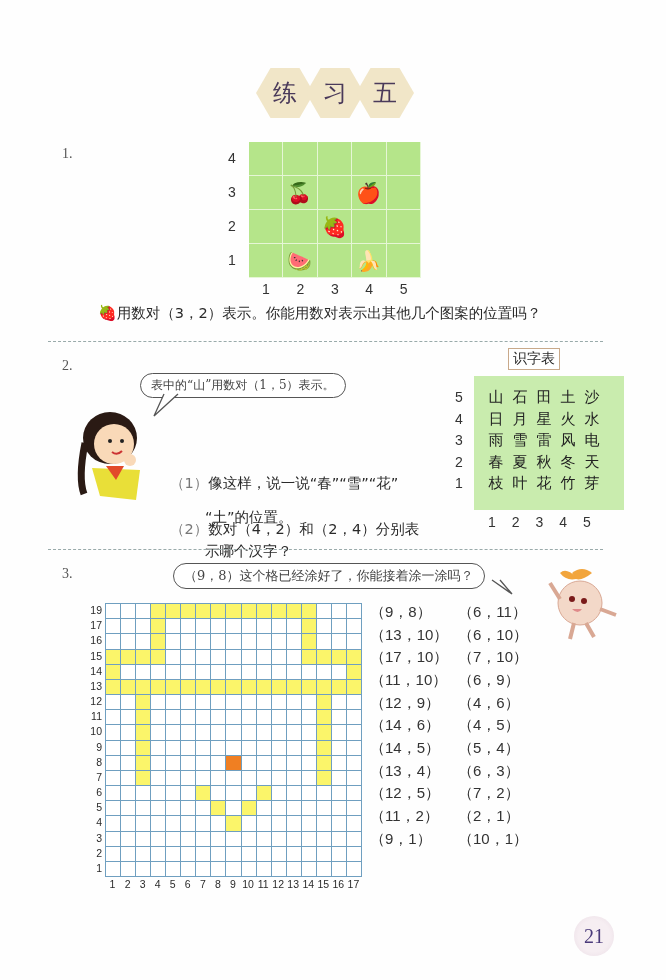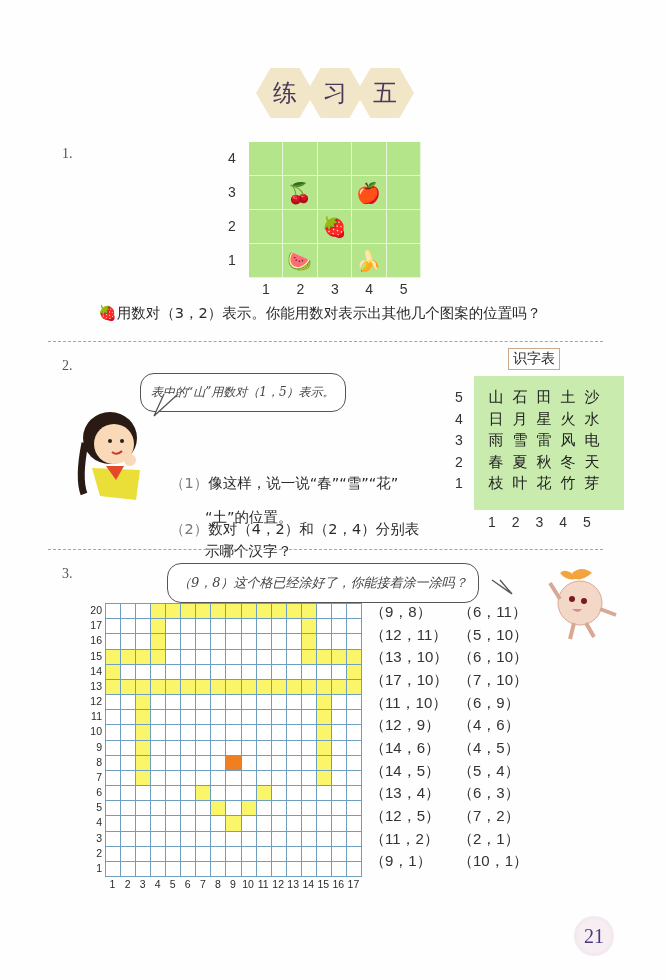--- a/index.html
+++ b/index.html
@@ -15,21 +15,21 @@
   .divider{position:absolute;left:48px;width:555px;border-top:1px dashed #9aa;}
   
   .g1{position:absolute;left:249px;top:142px;width:172px;height:136px;background:#b5e58a;
       display:grid;grid-template-columns:repeat(5,1fr);grid-template-rows:repeat(4,1fr);}
   .g1 .c{border-right:1px solid #e6f6d6;border-bottom:1px solid #e6f6d6;position:relative;
          display:flex;align-items:center;justify-content:center;font-size:20px;}
   .axis{position:absolute;font-family:"Liberation Sans",sans-serif;font-size:14px;color:#333;text-align:center;}
   .q1text{position:absolute;left:98px;top:304px;font-size:14.5px;white-space:nowrap;}
   
   .bubble{position:absolute;border:1.3px solid #555;border-radius:14px;background:#fff;
-          font-family:"DejaVu Serif",serif;font-size:12px;color:#444;padding:10px 10px;white-space:nowrap;font-style:italic;}
+          font-family:"DejaVu Serif",serif;font-size:12px;color:#444;padding:3px 10px;white-space:nowrap;}
   .q2item{position:absolute;font-size:14.5px;line-height:22px;margin-top:32px;}
   .zb-title{position:absolute;left:508px;top:348px;border:1px solid #c9a98a;background:#fff;
             font-size:14px;padding:1px 4px;}
   .zb{position:absolute;left:474px;top:376px;width:150px;height:134px;background:#c9ecae;}
   .zb-row{position:absolute;left:0;width:150px;display:flex;}
   .zb-row span{width:24px;text-align:center;font-family:"DejaVu Serif",serif;font-size:15px;color:#222;}
   
   .g3{position:absolute;left:105px;top:603px;width:256px;height:273px;
       display:grid;grid-template-columns:repeat(17,1fr);grid-template-rows:repeat(18,1fr);
       border-left:1px solid #6f9fc0;border-top:1px solid #6f9fc0;background:#fff;}
@@ -181,37 +181,37 @@
 <div id="zb-xlabels">
     <div class="axis" style="left:482px;top:514px;width:20px;">1</div>
     <div class="axis" style="left:505.7px;top:514px;width:20px;">2</div>
     <div class="axis" style="left:529.4px;top:514px;width:20px;">3</div>
     <div class="axis" style="left:553.1px;top:514px;width:20px;">4</div>
     <div class="axis" style="left:576.8px;top:514px;width:20px;">5</div>
   </div>
 <div class="divider" style="top:549px"></div>
 
 <div class="qnum" style="left:62px;top:566px">3.</div>
-<div class="bubble" style="left:167px;top:563px;font-size:13px">（9，8）这个格已经涂好了，你能接着涂一涂吗？</div>
+<div class="bubble" style="left:173px;top:563px;font-size:13px">（9，8）这个格已经涂好了，你能接着涂一涂吗？</div>
 <svg class="abs" style="left:490px;top:578px" width="30" height="20">
   <path d="M2 2 L22 16 L10 2" fill="#fff" stroke="#555" stroke-width="1.3"></path>
 </svg>
 
 <svg class="abs" style="left:520px;top:565px" width="110" height="80">
   <path d="M52 8 Q62 0 72 8 Q62 16 56 14 Z" fill="#f2a53c"></path>
   <path d="M56 12 Q46 2 40 8 Q46 16 56 14 Z" fill="#f2a53c"></path>
   <circle cx="60" cy="38" r="22" fill="#f3d8c8" stroke="#d9a894"></circle>
   <circle cx="52" cy="34" r="3" fill="#7a1a1a"></circle>
     <circle cx="64" cy="36" r="3" fill="#7a1a1a"></circle>
   <path d="M52 44 Q58 50 62 44" fill="#e08a8a"></path>
   <path d="M40 34 L30 18" stroke="#d9a894" stroke-width="4"></path>
   <path d="M54 58 L50 74 M66 58 L74 72 M80 44 L96 50" stroke="#d9a894" stroke-width="4"></path>
 </svg>
 <div id="g3-ylabels">
-    <div class="rowlbl" style="top:604px;">20</div>
+    <div class="rowlbl" style="top:604px;">19</div>
     <div class="rowlbl" style="top:619.1666666666666px;">17</div>
     <div class="rowlbl" style="top:634.3333333333334px;">16</div>
     <div class="rowlbl" style="top:649.5px;">15</div>
     <div class="rowlbl" style="top:664.6666666666666px;">14</div>
     <div class="rowlbl" style="top:679.8333333333334px;">13</div>
     <div class="rowlbl" style="top:695px;">12</div>
     <div class="rowlbl" style="top:710.1666666666666px;">11</div>
     <div class="rowlbl" style="top:725.3333333333334px;">10</div>
     <div class="rowlbl" style="top:740.5px;">9</div>
     <div class="rowlbl" style="top:755.6666666666666px;">8</div>
@@ -549,24 +549,20 @@
     <div class="collbl" style="left:315.8235294117647px;">15</div>
     <div class="collbl" style="left:330.88235294117646px;">16</div>
     <div class="collbl" style="left:345.94117647058823px;">17</div>
   </div>
 <div class="pairs" id="pairs">
     <div class="pr">
       <span>（9，8）</span>
       <span>（6，11）</span>
     </div>
     <div class="pr">
-      <span>（12，11）</span>
-      <span>（5，10）</span>
-    </div>
-    <div class="pr">
       <span>（13，10）</span>
       <span>（6，10）</span>
     </div>
     <div class="pr">
       <span>（17，10）</span>
       <span>（7，10）</span>
     </div>
     <div class="pr">
       <span>（11，10）</span>
       <span>（6，9）</span>

